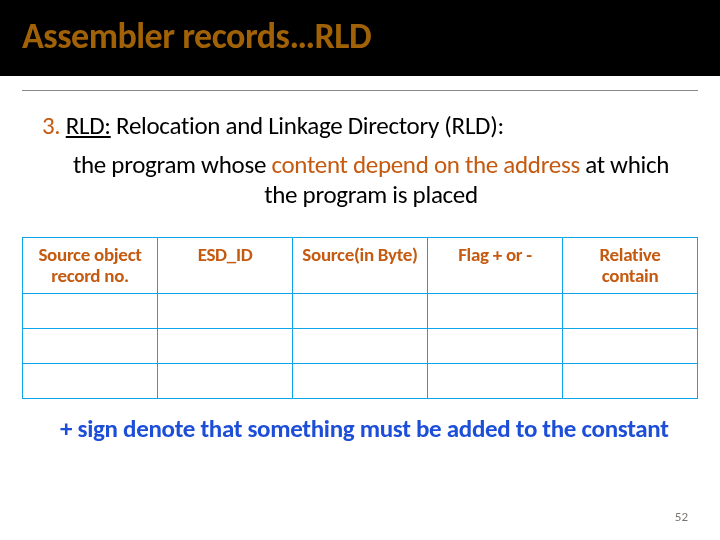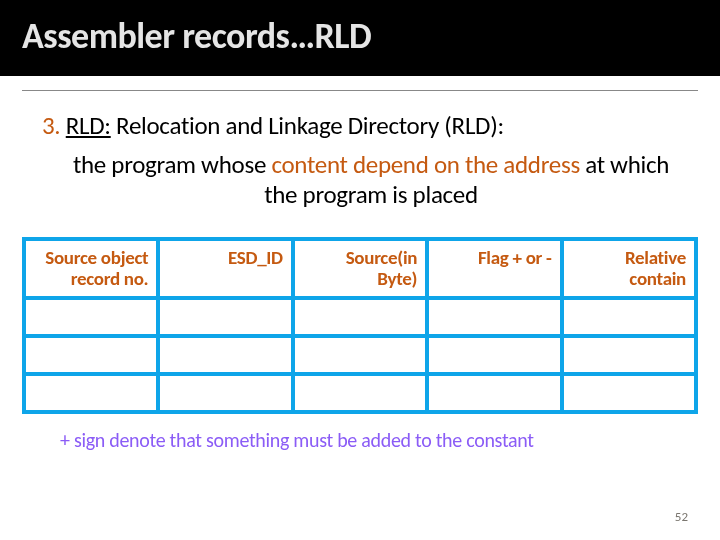--- a/index.html
+++ b/index.html
@@ -18,21 +18,21 @@
     box-sizing: border-box;
   }
   .title-bar {
     background: #000;
     width: 100%;
     padding: 14px 22px 18px 22px;
     box-sizing: border-box;
   }
   .title-bar h1 {
     margin: 0;
-    color: #e5e5e5;
+    color: #a16207;
     font-size: 36px;
     font-weight: 700;
     letter-spacing: -0.5px;
   }
   .divider {
     margin: 14px 22px 0 22px;
     border: none;
     border-top: 1px solid #888;
   }
   .body {
@@ -58,42 +58,42 @@
   }
   .tbl-wrap {
     padding: 18px 22px 0 22px;
   }
   table {
     border-collapse: collapse;
     width: 100%;
     table-layout: fixed;
   }
   th, td {
-    border: 4px solid #0ea5e9;
+    border: 1px solid #0ea5e9;
     padding: 6px 8px;
     font-size: 19px;
     font-weight: 700;
     color: #c55a11;
-    text-align: right;
+    text-align: center;
     vertical-align: top;
     height: 22px;
     letter-spacing: -0.3px;
   }
   th {
     height: auto;
     line-height: 1.15;
   }
   td {
     font-weight: 400;
   }
   .footnote {
     padding: 14px 22px 0 60px;
-    font-size: 20px;
-    font-weight: 400;
-    color: #8b5cf6;
+    font-size: 25px;
+    font-weight: 700;
+    color: #1d4ed8;
     letter-spacing: -0.3px;
   }
   .pagenum {
     position: absolute;
     right: 32px;
     bottom: 16px;
     font-size: 13px;
     color: #7a766f;
   }
 </style>

